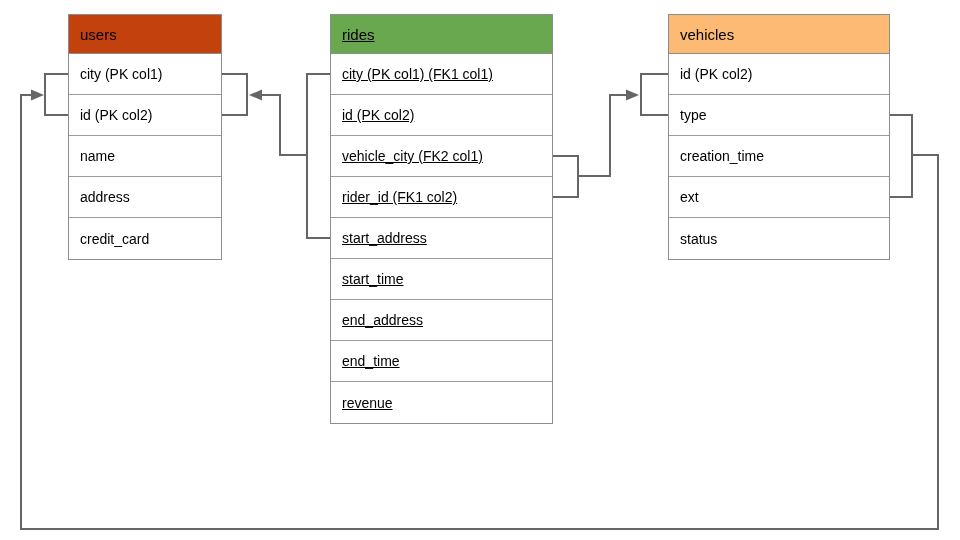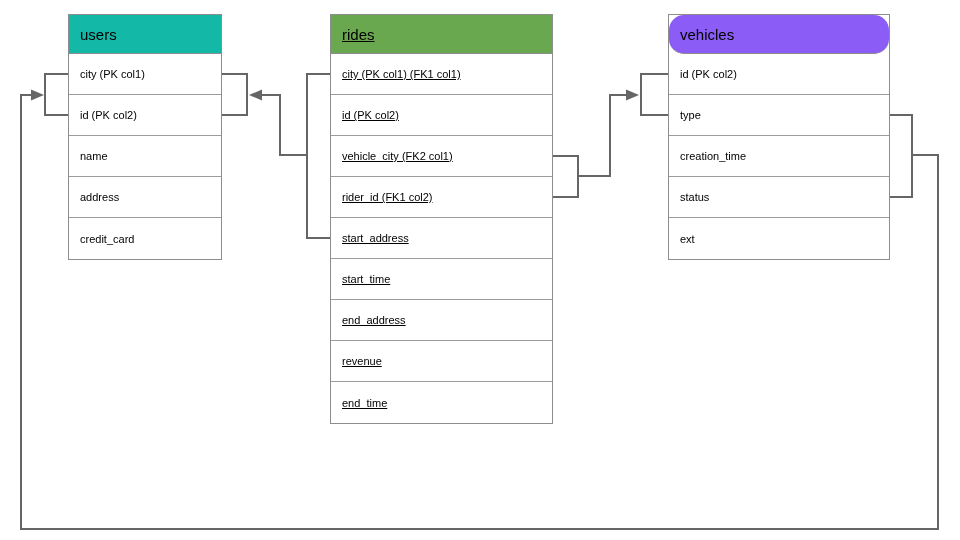--- a/index.html
+++ b/index.html
@@ -40,21 +40,21 @@
     padding: 0 11px;
     font-size: 15px;
     border-bottom: 1px solid #8d8d8d;
     box-sizing: border-box;
   }
   .table-row {
     height: 41px;
     display: flex;
     align-items: center;
     padding: 0 11px;
-    font-size: 11px;
+    font-size: 14px;
     border-bottom: 1px solid #9c9c9c;
     box-sizing: border-box;
     white-space: nowrap;
     overflow: hidden;
   }
   .table-row:last-child {
     border-bottom: none;
   }
   #table-users    { left: 68px;  top: 14px; width: 154px; }
   #table-rides    { left: 330px; top: 14px; width: 223px; text-decoration: underline; }
@@ -80,49 +80,49 @@
     <polygon points="249,95 262,89.5 262,100.5" fill="#666666"></polygon>
 
     <path d="M 578 176 H 610 V 95 H 636" fill="none" stroke-width="2" stroke="#666666"></path>
     <polygon points="639,95 626,89.5 626,100.5" fill="#666666"></polygon>
 
     <path d="M 912 155 H 938 V 529 H 21 V 95 H 40" fill="none" stroke-width="2" stroke="#666666"></path>
     <polygon points="44,95 31,89.5 31,100.5" fill="#666666"></polygon>
   </svg>
 
   <div class="db-table" id="table-users">
-    <div class="db-table-header" style="background-color: #14b8a6;">users</div>
+    <div class="db-table-header" style="background-color: #c2410c;">users</div>
     <div class="db-table-rows">
         <div class="table-row">city (PK col1)</div>
         <div class="table-row">id (PK col2)</div>
         <div class="table-row">name</div>
         <div class="table-row">address</div>
         <div class="table-row">credit_card</div>
       </div>
   </div>
 
   <div class="db-table" id="table-rides">
     <div class="db-table-header" style="background-color: rgb(106, 168, 79);">rides</div>
     <div class="db-table-rows">
         <div class="table-row">city (PK col1) (FK1 col1)</div>
         <div class="table-row">id (PK col2)</div>
         <div class="table-row">vehicle_city (FK2 col1)</div>
         <div class="table-row">rider_id (FK1 col2)</div>
         <div class="table-row">start_address</div>
         <div class="table-row">start_time</div>
         <div class="table-row">end_address</div>
+        <div class="table-row">end_time</div>
         <div class="table-row">revenue</div>
-        <div class="table-row">end_time</div>
       </div>
   </div>
 
   <div class="db-table" id="table-vehicles">
-    <div class="db-table-header" style="background-color: #8b5cf6; border-radius: 15px;">vehicles</div>
+    <div class="db-table-header" style="background-color: #fdba74;">vehicles</div>
     <div class="db-table-rows">
         <div class="table-row">id (PK col2)</div>
         <div class="table-row">type</div>
         <div class="table-row">creation_time</div>
+        <div class="table-row">ext</div>
         <div class="table-row">status</div>
-        <div class="table-row">ext</div>
       </div>
   </div>
 
 </div>
 
 </body></html>

